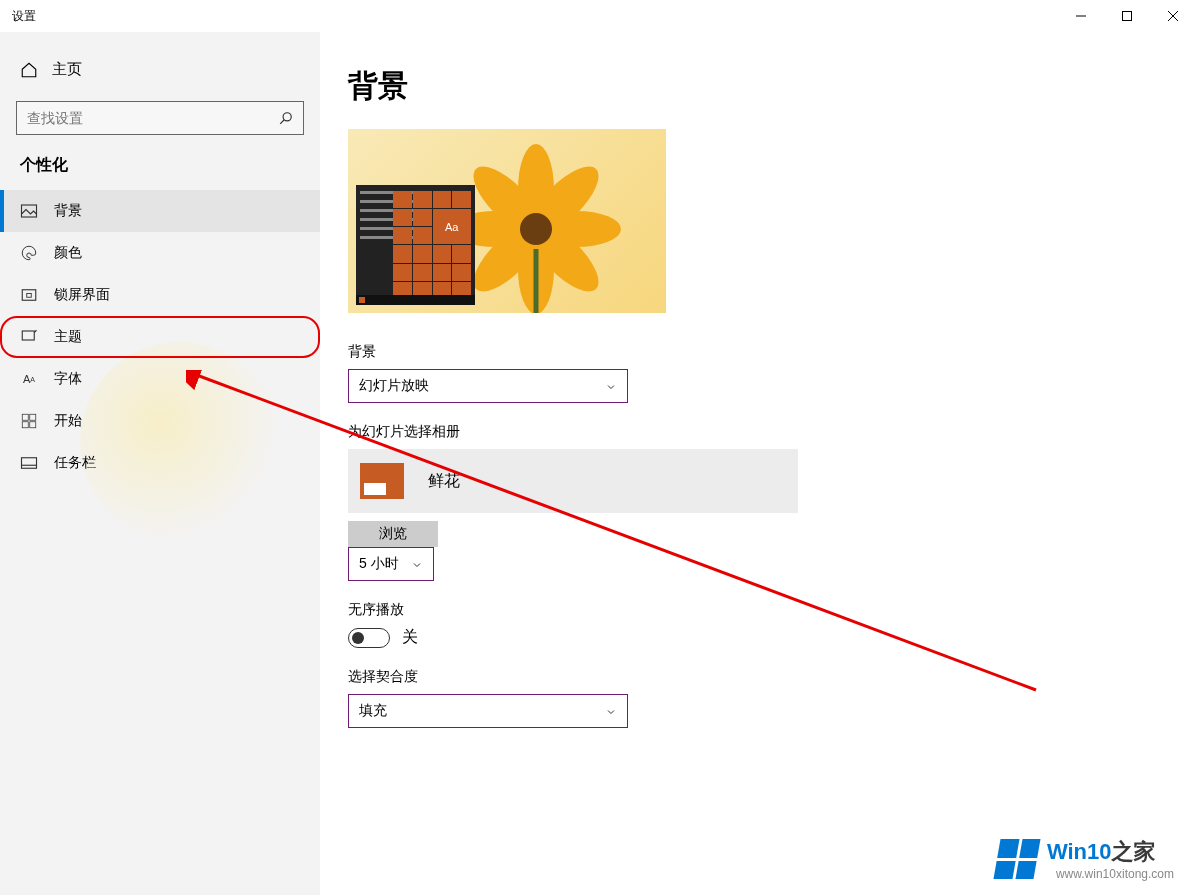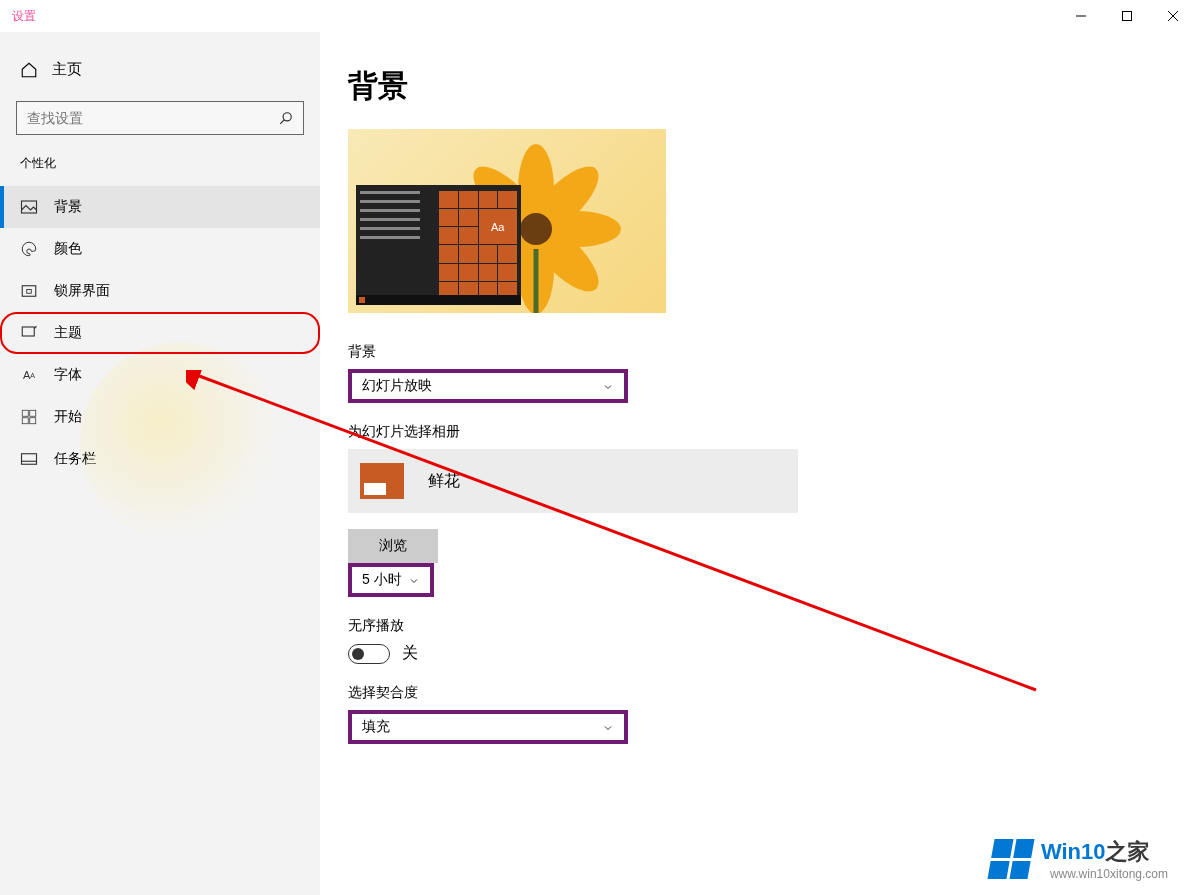--- a/index.html
+++ b/index.html
@@ -1,61 +1,61 @@
 <!DOCTYPE html>
 <html><head>
 <meta charset="utf-8">
 <style>
   * { box-sizing: border-box; margin: 0; padding: 0; font-family: "Microsoft YaHei", "Segoe UI", sans-serif; }
   body { width: 1196px; height: 895px; background: #fff; overflow: hidden; position: relative; }
   .window { display: flex; flex-direction: column; height: 100%; }
   .titlebar { height: 32px; display: flex; align-items: center; justify-content: space-between; padding-left: 12px; }
-  .titlebar-title { font-size: 12px; color: #ec4899; }
+  .titlebar-title { font-size: 12px; color: #000000; }
   .window-controls { display: flex; }
   .win-btn { width: 46px; height: 32px; display: flex; align-items: center; justify-content: center; font-size: 11px; color: #000; cursor: pointer; }
   .main { flex: 1; display: flex; }
   .sidebar { width: 320px; background: linear-gradient(180deg, #f3f3f3 0%, #f3f3f3 30%, #f3f3f3 100%); padding: 20px 0 0 0; position: relative; }
   .sidebar-blob { position: absolute; left: 80px; top: 310px; width: 200px; height: 200px; background: radial-gradient(circle at 40% 40%, rgba(255,230,120,0.35), rgba(255,230,120,0) 70%); border-radius: 50%; pointer-events: none; }
   .home-row { display: flex; align-items: center; gap: 14px; padding: 8px 20px; margin-bottom: 14px; cursor: pointer; }
   .home-row .icon { width: 18px; height: 18px; stroke: #000; fill: none; }
   .home-row span { font-size: 15px; }
   .search-box { margin: 0 16px 20px 16px; height: 34px; border: 1px solid #666; background: #f7f7f7; display: flex; align-items: center; padding: 0 10px; justify-content: space-between; }
   .search-box input { border: none; background: transparent; font-size: 14px; color: #b91c1c; outline: none; width: 240px; }
   .search-box .sicon { width: 14px; height: 14px; stroke: #333; fill: none; transform: scaleX(-1); }
-  .category { font-size: 12px; font-weight: 400; padding: 0 20px 14px 20px; }
+  .category { font-size: 16px; font-weight: 700; padding: 0 20px 14px 20px; }
   .nav-item { display: flex; align-items: center; gap: 16px; padding: 12px 20px; font-size: 14px; cursor: pointer; position: relative; }
   .nav-item .icon { width: 18px; height: 18px; stroke: #333; fill: none; display:flex; align-items:center; justify-content:center; }
   .nav-item.active { background: #e4e4e4; }
   .nav-item.active::before { content:""; position:absolute; left:0; top:0; bottom:0; width:4px; background:#0078d4; }
   .nav-item.highlight { outline: 2px solid #e60000; outline-offset: -2px; border-radius: 17px; }
   .content { flex: 1; padding: 34px 0 0 28px; position: relative; }
   h1 { font-size: 30px; font-weight: 600; margin-bottom: 22px; }
   .preview { width: 318px; height: 184px; background: linear-gradient(135deg,#f8e9b6,#f7d77e); position: relative; overflow: hidden; margin-bottom: 30px; }
   .flower { position:absolute; right:30px; top:-10px; }
-  .taskbar-mini { position:absolute; left:8px; bottom:8px; width:165px; height:120px; background:#222; }
+  .taskbar-mini { position:absolute; left:8px; bottom:8px; width:119px; height:120px; background:#222; }
   .tiles { position:absolute; right:4px; top:6px; width:78px; height:108px; display:grid; grid-template-columns: repeat(4, 1fr); grid-template-rows: repeat(6, 1fr); gap:1px; }
   .tiles div { background:#c75b24; }
   .tiles .big { grid-column: span 2; grid-row: span 2; display:flex; align-items:center; justify-content:center; color:#fff; font-size:11px; }
   .menu-mini { position:absolute; left:4px; top:6px; width:60px; }
   .menu-mini div { height:3px; background:#888; margin-bottom:6px; }
   .taskrail { position:absolute; left:0; right:0; bottom:0; height:10px; background:#111; }
   .taskrail::before { content:""; position:absolute; left:3px; top:2px; width:6px; height:6px; background:#c75b24; }
   .field-label { font-size: 14px; margin-bottom: 8px; margin-top: 20px; }
-  .dropdown { width: 280px; height: 34px; border:4px solid #701a75; display:flex; align-items:center; justify-content:space-between; padding:0 10px; font-size:14px; cursor:pointer; background:#fff; }
+  .dropdown { width: 280px; height: 34px; border:1px solid #701a75; display:flex; align-items:center; justify-content:space-between; padding:0 10px; font-size:14px; cursor:pointer; background:#fff; }
   .dropdown.small { width: 86px; }
   .chev { width:12px; height:12px; }
   .chev svg { stroke:#333; fill:none; }
   .album-row { background:#ececec; width:450px; height:64px; display:flex; align-items:center; gap:24px; padding:0 12px; margin-top:6px; }
   .album-thumb { width:44px; height:36px; background:#c75b24; position:relative; }
   .album-thumb::after { content:""; position:absolute; left:4px; bottom:4px; width:22px; height:12px; background:#fff; }
-  .browse-btn { width:90px; height:34px; background:#ccc; border:none; font-size:14px; margin-top:16px; cursor:pointer; }
+  .browse-btn { width:90px; height:26px; background:#ccc; border:none; font-size:14px; margin-top:8px; cursor:pointer; }
   .toggle-row { display:flex; align-items:center; gap:12px; margin-top:8px; }
   .toggle { width:42px; height:20px; border:1px solid #333; border-radius:10px; position:relative; cursor:pointer; background:#fff; }
   .toggle::after { content:""; position:absolute; left:3px; top:3px; width:12px; height:12px; background:#333; border-radius:50%; }
-  .watermark { position:absolute; right:28px; bottom:14px; text-align:left; display:flex; align-items:center; gap:10px; }
+  .watermark { position:absolute; right:22px; bottom:14px; text-align:left; display:flex; align-items:center; gap:10px; }
   .wm-logo { width:40px; height:40px; display:grid; grid-template-columns:1fr 1fr; grid-template-rows:1fr 1fr; gap:3px; transform: skewX(-10deg);}
   .wm-logo div { background:#0078d4; }
   .wm-text .t1 { font-size:22px; font-weight:800; color:#3a3a3a; }
   .wm-text .t1 span { color:#0078d4; }
   .wm-text .t2 { font-size:12px; color:#888;margin-left:9px; }
   .arrow-svg { position:absolute; left:186px; top:370px; width:860px; height:340px; pointer-events:none; }
 </style>
 </head>
 <body>
 

